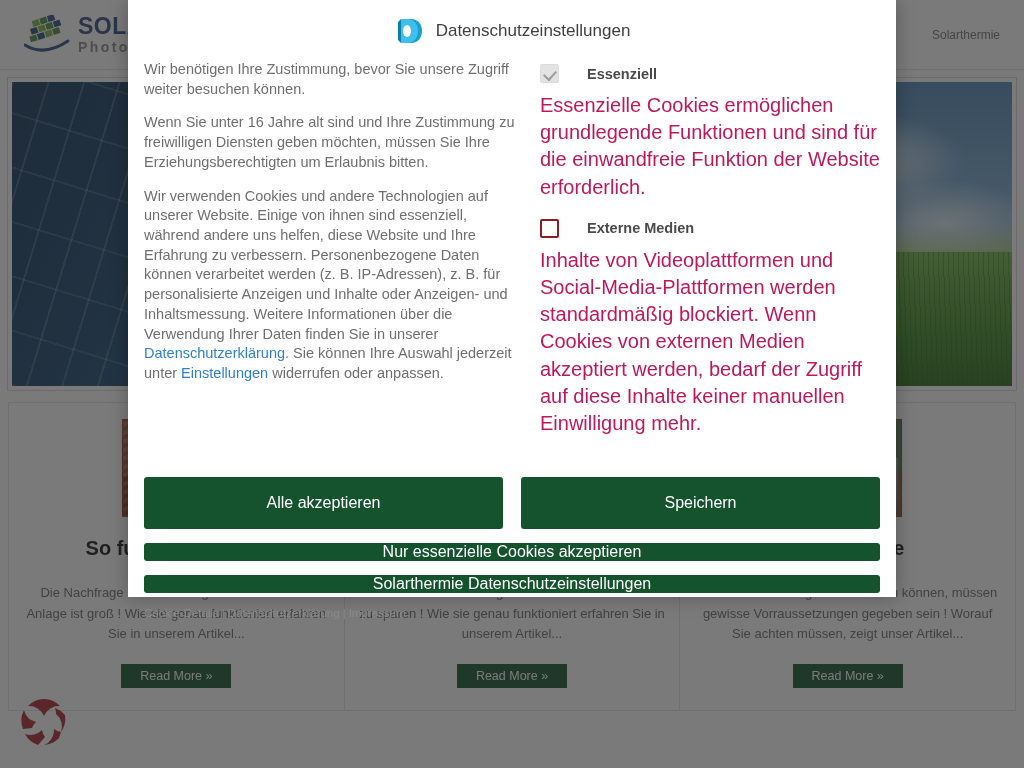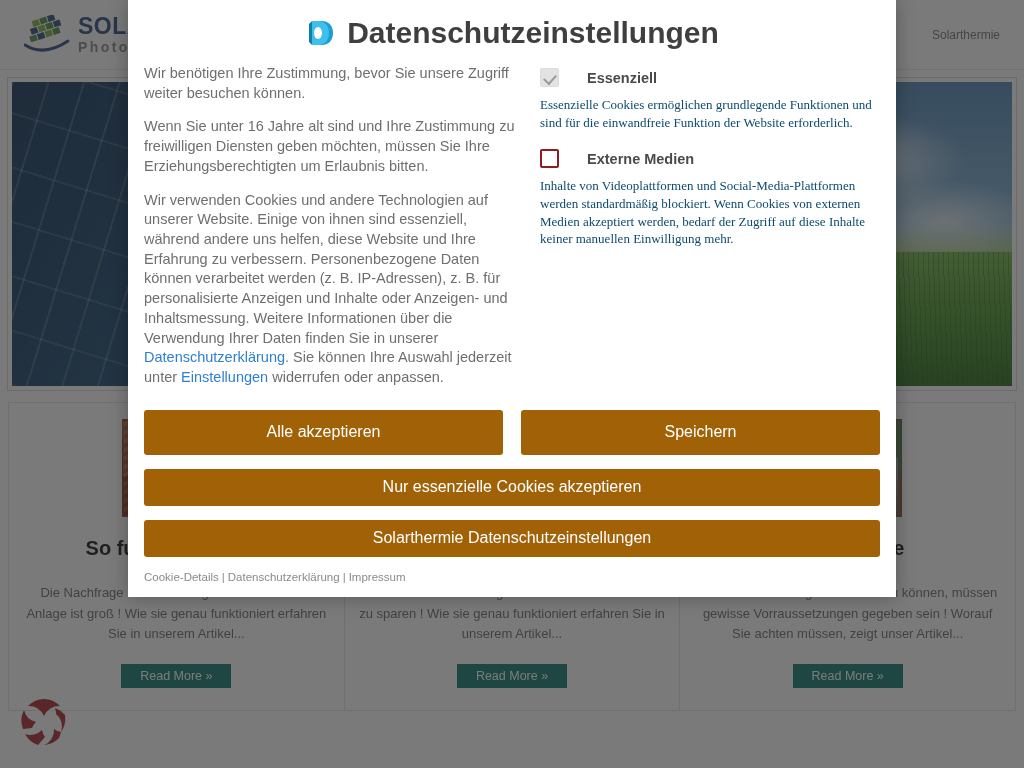--- a/index.html
+++ b/index.html
@@ -136,21 +136,21 @@
   .card-title {
     font-size: 20px; font-weight: bold; color: #111;
     line-height: 1.32; margin-bottom: 22px;
   }
   .card-text {
     font-size: 13px; color: #6b6b6b; line-height: 1.55;
     margin-bottom: 20px;
   }
   .read-more {
     display: inline-block;
-    background: #0f766e; color: #fff;
+    background: #14532d; color: #fff;
     font-size: 12.5px;
     padding: 5px 19px;
   }
 
   
   .badge-round {
     position: absolute; left: 18px; bottom: 20px;
     width: 52px; height: 52px;
   }
 
@@ -168,21 +168,21 @@
     box-shadow: 0 0 18px rgba(0,0,0,.28);
     padding: 14px 16px 8px 16px;
     display: flex; flex-direction: column;
   }
   .dlg-head {
     display: flex; align-items: center; justify-content: center;
     gap: 12px; padding: 2px 0 14px 0;
   }
   .dlg-logo { width: 30px; height: 30px; flex: none; }
   .dlg-title {
-    font-size: 30px; color: #3f3f3f; font-weight: bold;
+    font-size: 17px; color: #3f3f3f; font-weight: normal;
   }
   .dlg-cols { display: flex; gap: 18px; }
   .dlg-col-left { width: 378px; flex: none; }
   .dlg-col-right { flex: 1 1 auto; padding-top: 4px; }
   .dlg-p {
     font-size: 14.5px; color: #6f6f6f; line-height: 1.36;
     margin-bottom: 14px;
   }
   .dlg-p:last-child { margin-bottom: 0; }
   .dlg-link { color: #2f7fd1; text-decoration: none; }
@@ -202,29 +202,29 @@
     border: solid #9a9a9a; border-width: 0 2px 2px 0;
     transform: rotate(42deg);
   }
   .cb.unchecked {
     background: #fff; border: 2px solid #8e1c22;
   }
   .cgroup-label {
     font-size: 14.5px; font-weight: bold; color: #4a4a4a;
   }
   .cgroup-desc {
-    font-size: 13px; color: #0c4a6e; line-height: 1.36; font-family: Liberation Serif, serif;
+    font-size: 20px; color: #be185d; line-height: 1.36;
   }
 
   .btn-row { display: flex; gap: 18px; margin-top: 22px; }
   .btn {
-    background: #a16207; color: #fff;
+    background: #14532d; color: #fff;
     font-size: 16px;
     border: none; border-radius: 3px;
-    height: 45px;
+    height: 52px;
     display: flex; align-items: center; justify-content: center;
     width: 100%;
     font-family: "Liberation Sans", sans-serif;
     cursor: pointer;
   }
   .btn-half { flex: 1 1 0; }
   .btn-full { margin-top: 14px; }
   .dlg-foot {
     margin-top: auto;
     padding: 14px 0 6px 0;

